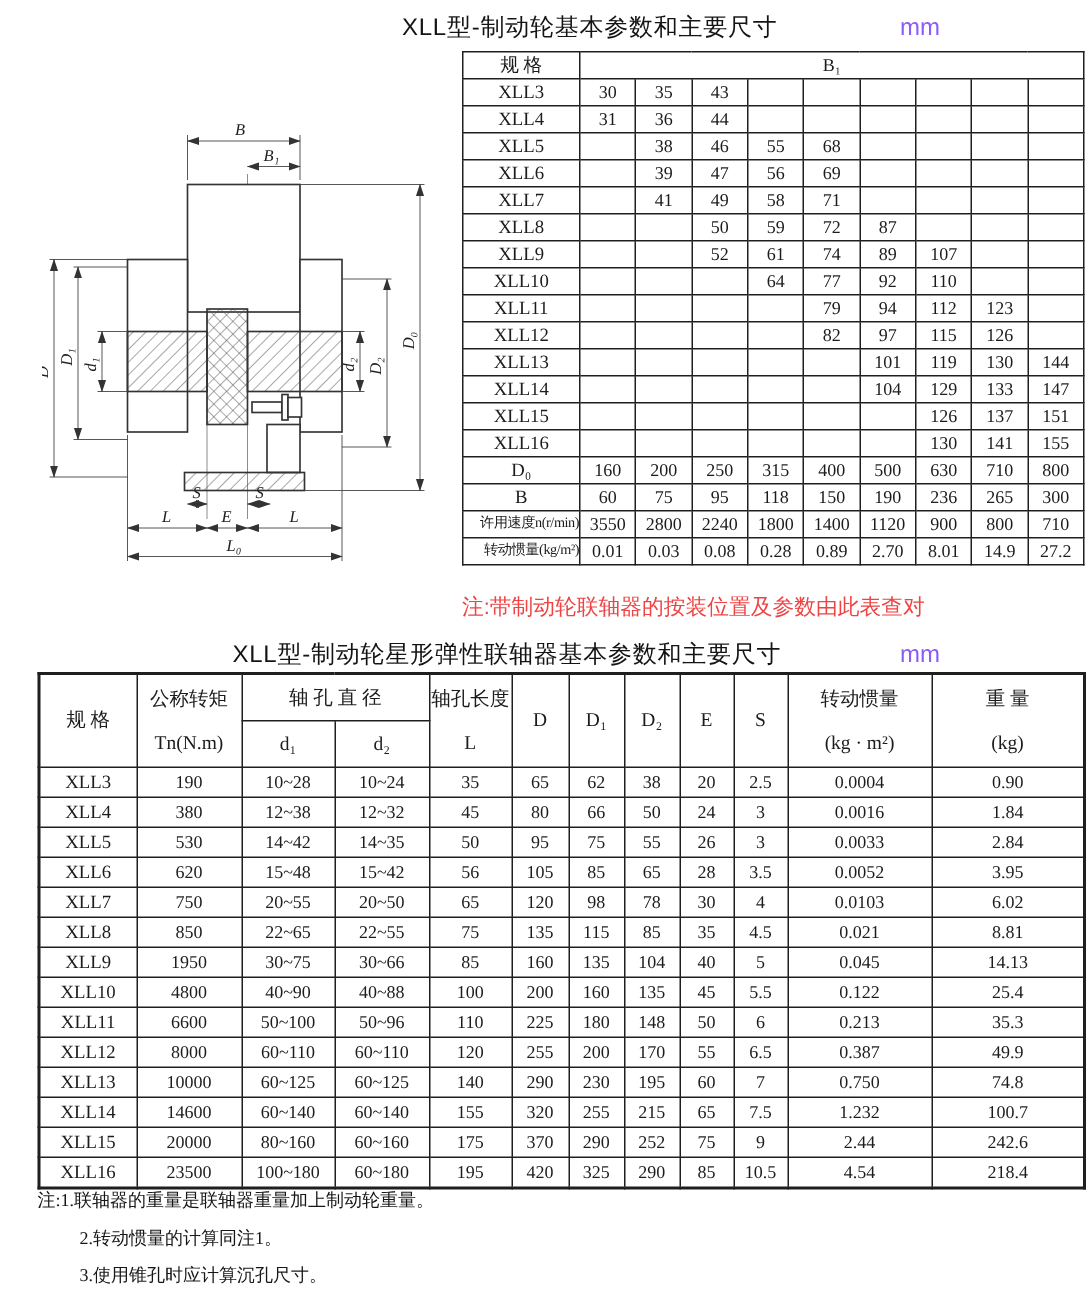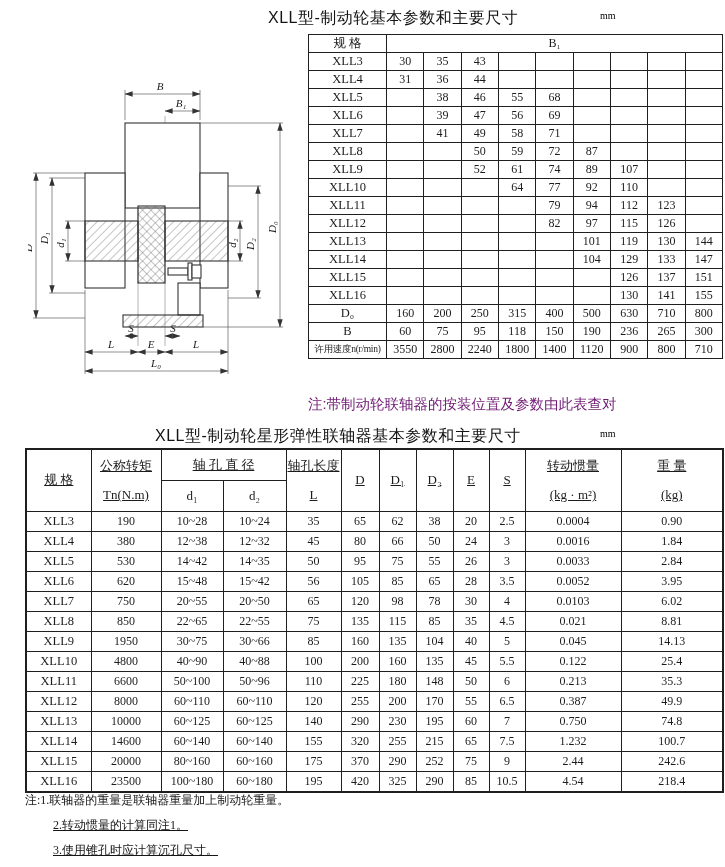--- a/index.html
+++ b/index.html
@@ -8,49 +8,49 @@
     position:relative; width:725px; height:867px; overflow:hidden;
     color:#1c1c1c;
     font-family:"Liberation Serif","DejaVu Serif",serif;
   }
   .abs { position:absolute; }
   .title {
     font-family:"Liberation Sans","DejaVu Sans",sans-serif;
     font-size:16px; color:#141414; letter-spacing:0.5px; white-space:nowrap;
   }
   .unit {
-    font-family:Liberation Serif, serif;
-    font-size:10px; color:#000000;
+    font-family:Liberation Sans, sans-serif;
+    font-size:16px; color:#8b5cf6;
   }
   table { border-collapse:collapse; table-layout:fixed; background:#fff; }
   td {
     border:1px solid #1f1f1f; text-align:center; vertical-align:middle;
     padding:0; overflow:hidden; white-space:nowrap; color:#1c1c1c;
   }
   
   #table1 { left:308px; top:34px; width:414px; }
   #table1 td { height:18px; line-height:17px; font-size:12px; }
   #table1 td.lbl { font-size:12.5px; }
-  #table1 td.small { font-size:9.5px; letter-spacing:-0.3px; }
+  #table1 td.small { font-size:9.5px; letter-spacing:-0.3px;text-align:right; }
   #note1 {
     left:308px; top:395px; font-size:14.5px; white-space:nowrap;
-    font-family:"Liberation Sans","DejaVu Sans",sans-serif; color:#701a75;
+    font-family:"Liberation Sans","DejaVu Sans",sans-serif; color:#ef4444;
   }
   
   #table2 { left:25px; top:448px; width:697px; border:2px solid #1f1f1f; }
   #table2 thead td { font-size:13px; }
-  #table2 thead tr.r1 td { height:31px;text-decoration:underline; }
+  #table2 thead tr.r1 td { height:31px; }
   #table2 thead tr.r2 td { height:31px; line-height:30px; }
   #table2 thead td.one { line-height:60px; }
   #table2 thead td .hl { height:29px; line-height:29px; }
   #table2 tbody td { height:20px; line-height:19px; font-size:12px; }
   #table2 tbody td.lbl { font-size:12.5px; }
   
   .footnote { left:25px; font-size:12px; white-space:nowrap; color:#161616; }
-  .footnote.indent { left:53px;text-decoration:underline; }
+  .footnote.indent { left:53px; }
   
   #drawing { left:28px; top:78px; }
   #drawing text {
     font-family:"Liberation Serif","DejaVu Serif",serif;
     font-style:italic; font-size:11px; fill:#222;
   }
 </style>
 </head>
 <body>
 
@@ -352,20 +352,32 @@
         <td class="lbl small">许用速度n(r/min)</td>
         <td>3550</td>
         <td>2800</td>
         <td>2240</td>
         <td>1800</td>
         <td>1400</td>
         <td>1120</td>
         <td>900</td>
         <td>800</td>
         <td>710</td>
+      </tr>
+      <tr>
+        <td class="lbl small">转动惯量(kg/m²)</td>
+        <td>0.01</td>
+        <td>0.03</td>
+        <td>0.08</td>
+        <td>0.28</td>
+        <td>0.89</td>
+        <td>2.70</td>
+        <td>8.01</td>
+        <td>14.9</td>
+        <td>27.2</td>
       </tr>
     </tbody>
 </table>
 
 <div id="note1" class="abs">注:带制动轮联轴器的按装位置及参数由此表查对</div>
 
 <span class="abs title" style="left:155px; top:426px;">XLL型-制动轮星形弹性联轴器基本参数和主要尺寸</span>
 <span class="abs unit" style="left:600px; top:428px;">mm</span>
 
 <table id="table2" class="abs">

